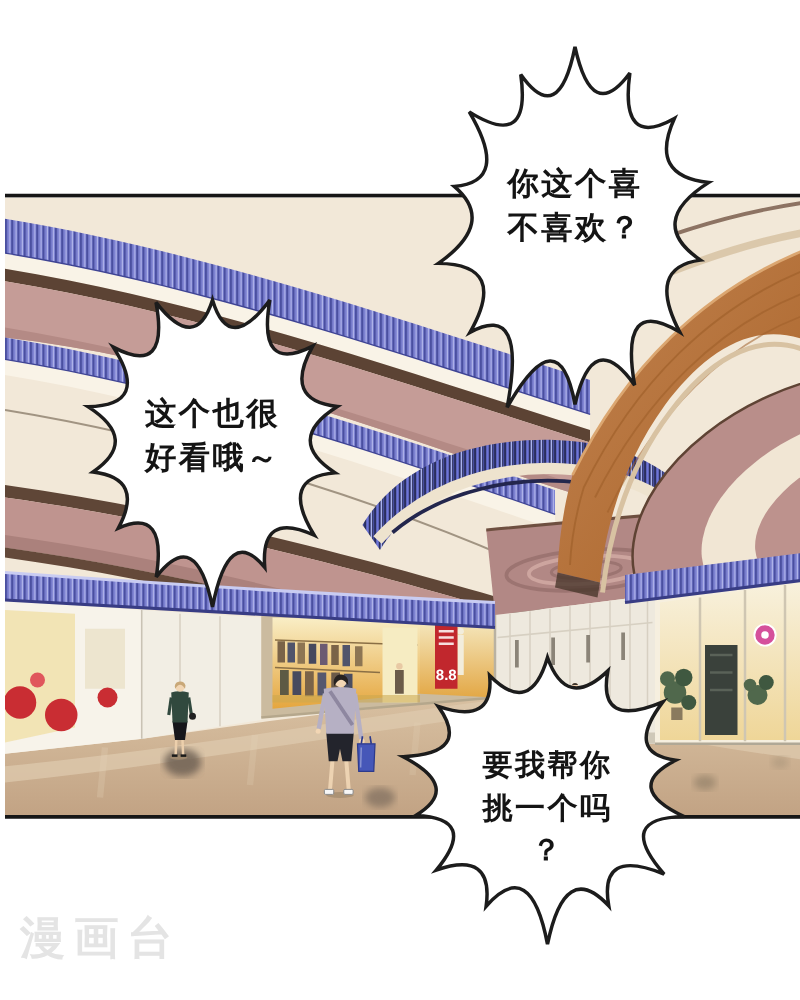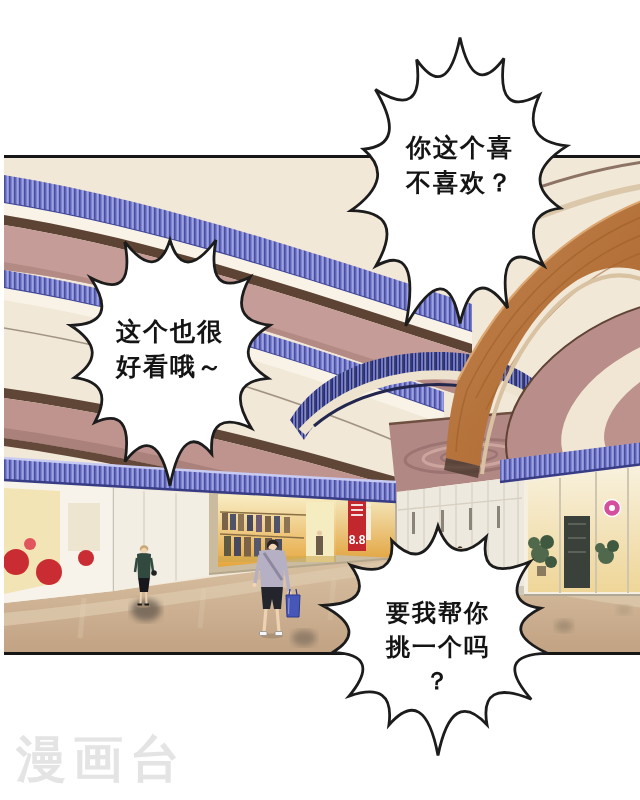--- a/index.html
+++ b/index.html
@@ -8,21 +8,21 @@
   .panel{position:absolute;left:4px;top:158px;width:640px;height:494px;z-index:1;
          border-top:3px solid #161616;border-bottom:3px solid #161616;box-sizing:content-box;
          margin-top:-3px;}
   .panel svg{display:block;}
   .bubble-layer{position:absolute;left:0;top:0;width:640px;height:800px;z-index:4;pointer-events:none;}
   .bubble-text{position:absolute;z-index:5;width:200px;text-align:center;color:#141414;
                font-weight:700;white-space:pre-line;pointer-events:none;}
   .bt1{left:360px;top:130px;font-size:25px;line-height:35px;letter-spacing:2px;}
   .bt2{left:70px;top:314px;font-size:25px;line-height:35px;letter-spacing:2px;}
   .bt3{left:338px;top:596px;font-size:24px;line-height:34px;letter-spacing:2px;}
-  .watermark{position:absolute;left:16px;top:726px;z-index:2;font-size:50px;font-weight:700;
+  .watermark{position:absolute;left:16px;top:726px;z-index:2;font-size:36px;font-weight:700;
              letter-spacing:7px;color:#e4e4e4;}
 </style>
 </head>
 <body>
 
 <div class="page">
 
   <div class="panel">
     <svg width="640" height="494" viewBox="0 0 640 494">
       <defs>

